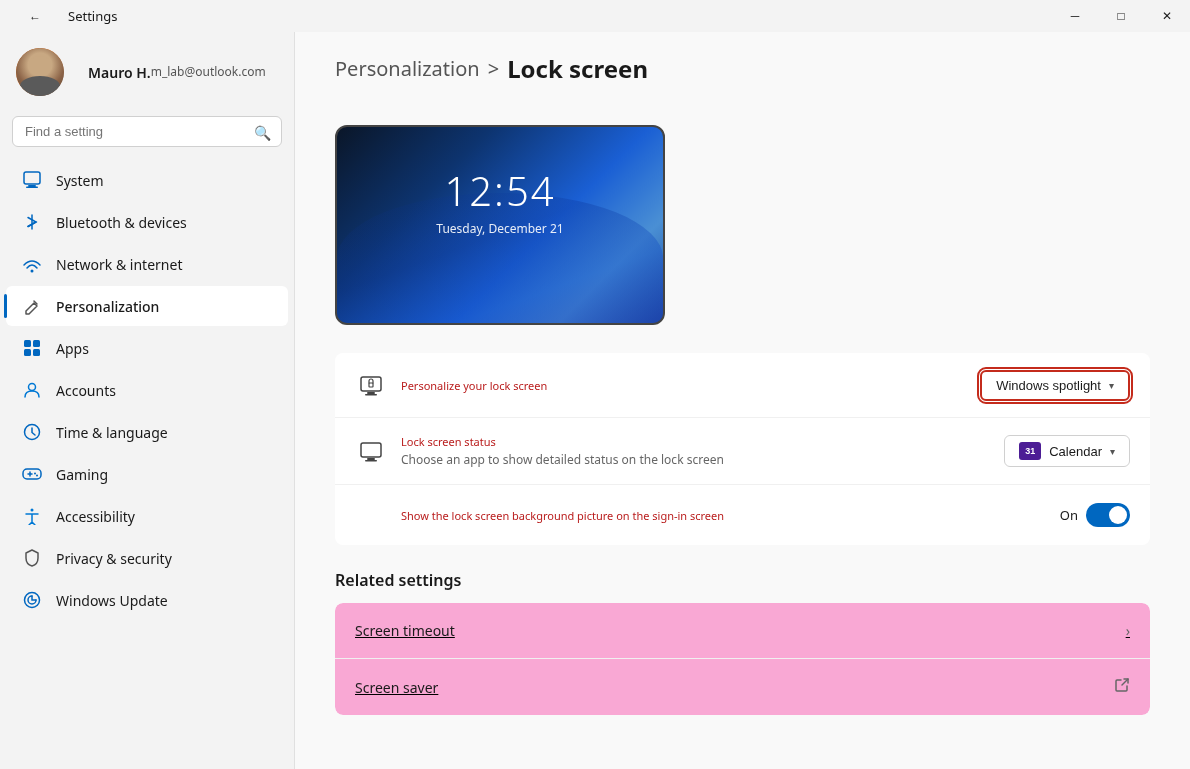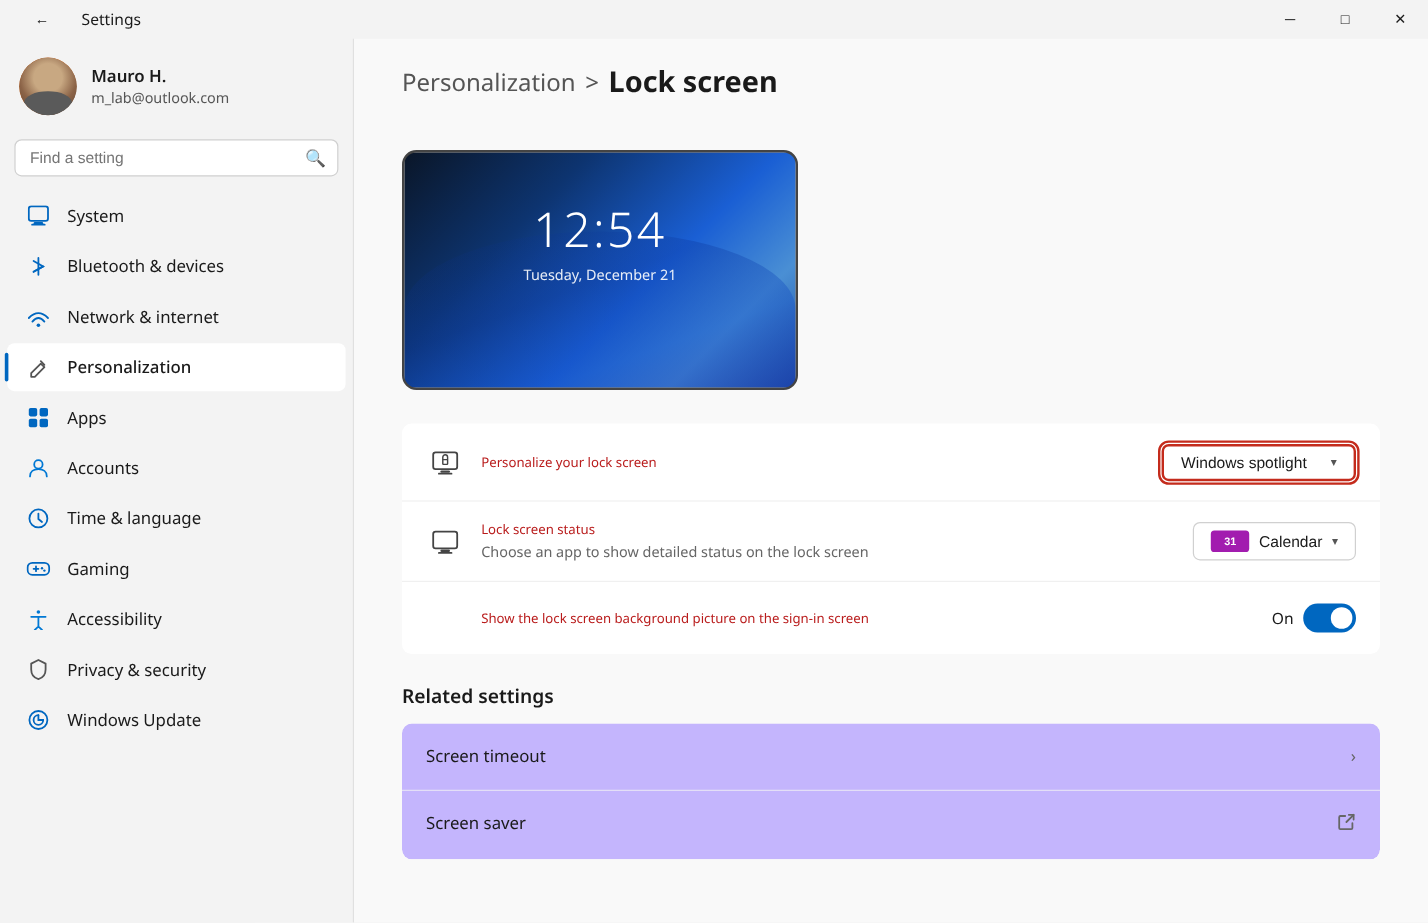--- a/index.html
+++ b/index.html
@@ -98,21 +98,22 @@
     .avatar-img::after {
       content: '';
       position: absolute;
       bottom: 0; left: 4px;
       width: 40px; height: 20px;
       background: #5a5a5a;
       border-radius: 50% 50% 0 0;
     }
     .user-info {
       display: flex;
-      flex-direction: column;
+      flex-direction: row;
+      margin-left: 12px;
     }
     .user-name {
       font-size: 14px;
       font-weight: 600;
       color: #1a1a1a;
     }
     .user-email {
       font-size: 12px;
       color: #555;
     }
@@ -296,21 +297,21 @@
     .settings-row-control {
       display: flex;
       align-items: center;
       gap: 8px;
     }
 
     
     .dropdown-btn {
       display: flex;
       align-items: center;
-      gap: 20px;
+      gap: 8px;
       padding: 6px 14px;
       border-radius: 6px;
       border: 2px solid #c42b1c;
       background: white;
       font-size: 13px;
       color: #1a1a1a;
       cursor: pointer;
       outline: 2px solid #c42b1c;
       outline-offset: 1px;
     }
@@ -362,25 +363,26 @@
 
     
     .related-header {
       font-size: 16px;
       font-weight: 600;
       color: #1a1a1a;
       margin: 24px 0 12px 0;
     }
     .related-row {
       display: flex;
-      align-items: flex-start;
+      align-items: flex-end;
       padding: 18px 20px;
       border-bottom: 1px solid #f0f0f0;
       cursor: pointer;
-      background: #c4b5fd;
+      background: #f9a8d4;
+      text-decoration: underline;
     }
     .related-row:first-child { border-radius: 8px 8px 0 0; }
     .related-row:last-child { border-bottom: none; border-radius: 0 0 8px 8px; }
     .related-section {
       border-radius: 8px;
       overflow: hidden;
     }
     .related-row-text {
       flex: 1;
       font-size: 14px;
@@ -390,23 +392,23 @@
       color: #666;
       font-size: 14px;
     }
     .external-icon {
       color: #666;
       font-size: 14px;
     }
 
     
     .calendar-icon-small {
-      width: 32px;
+      width: 22px;
       height: 18px;
-      background: #a21caf;
+      background: #4c1d95;
       border-radius: 3px;
       display: flex;
       align-items: center;
       justify-content: center;
       color: white;
       font-size: 9px;
       font-weight: 700;
     }
   </style>
 </head>

